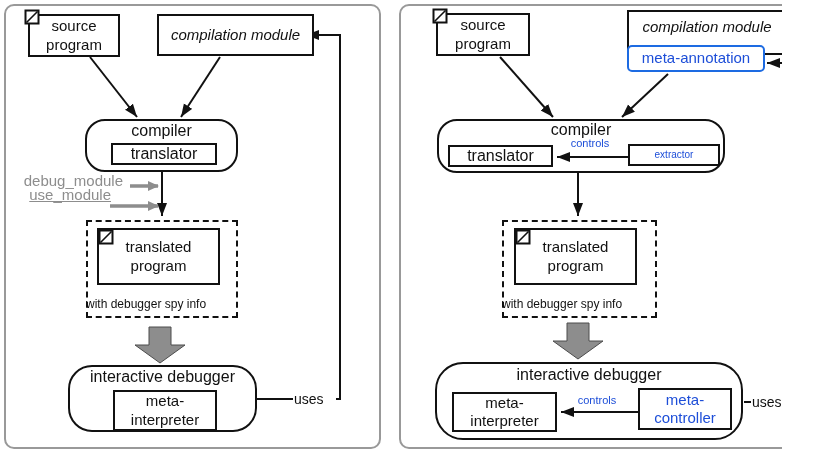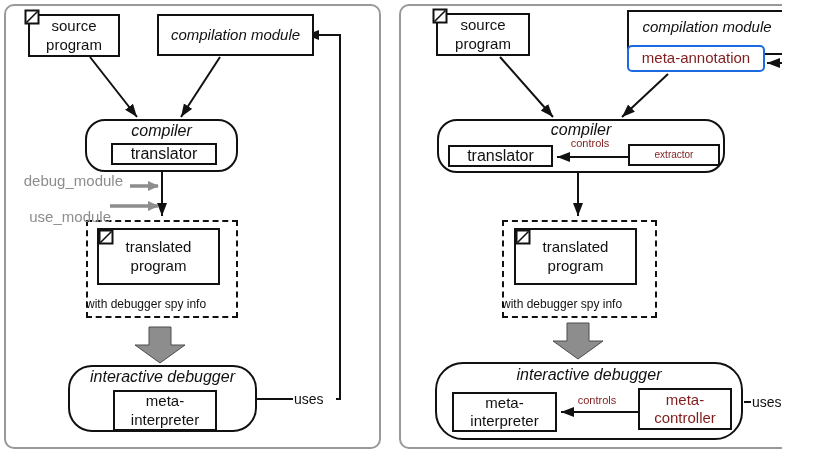--- a/index.html
+++ b/index.html
@@ -20,25 +20,25 @@
     position:absolute;border:2px dashed #111;background:transparent;
     box-sizing:border-box;z-index:1;
   }
   svg.overlay{position:absolute;left:0;top:0;z-index:2;pointer-events:none;}
   .box{
     position:absolute;border:2px solid #111;background:#fff;box-sizing:border-box;
     display:flex;align-items:center;justify-content:center;text-align:center;
     font-size:15px;line-height:1.22;z-index:3;
   }
   .title{
-    position:absolute;text-align:center;font-size:16px;z-index:3;font-style:italic;
+    position:absolute;text-align:center;font-size:16px;z-index:3;
   }
   .pre{white-space:pre-line;}
   .italic{font-style:italic;margin-left:11px;}
-  .blue{color:#7f1d1d;}
+  .blue{color:#1d4ed8;}
   .blueborder{border-color:#1d6be2;border-radius:5px;z-index:4;}
   .graytext{position:absolute;color:#8d8d8d;font-size:15px;text-align:right;z-index:3;}
   .caption{position:absolute;font-size:12px;text-align:left;z-index:3;}
   .uses{position:absolute;font-size:14px;text-align:left;z-index:3;}
   .ctrl{position:absolute;font-size:11px;text-align:center;z-index:3;}
   .docicon{position:absolute;z-index:4;}
 </style>
 </head>
 <body>
 
@@ -90,21 +90,21 @@
     <rect x="1.5" y="1.5" width="13" height="13" fill="#fff" stroke="#111" stroke-width="2"></rect>
     <line x1="13.5" y1="2.5" x2="2.5" y2="13.5" stroke="#111" stroke-width="1.6"></line>
   </svg>
 
   <div class="box italic" style="left:146px;top:14px;width:157px;height:42px;">compilation module</div>
 
   <div class="title" style="left:85px;top:122px;width:153px;">compiler</div>
   <div class="box" style="left:111px;top:143px;width:106px;height:22px;font-size:16px;">translator</div>
 
   <div class="graytext" style="left:8px;top:172px;width:115px;">debug_module</div>
-  <div class="graytext" style="left:8px;top:208px;width:103px;">use_module</div>
+  <div class="graytext" style="left:8px;top:186px;width:103px;text-decoration:underline;">use_module</div>
 
   <div class="box pre" style="left:97px;top:228px;width:123px;height:57px;">translated
 program</div>
   <svg class="docicon" style="left:98px;top:229px;" width="16" height="16" viewBox="0 0 16 16">
     <rect x="1.5" y="1.5" width="13" height="13" fill="#fff" stroke="#111" stroke-width="2"></rect>
     <line x1="13.5" y1="2.5" x2="2.5" y2="13.5" stroke="#111" stroke-width="1.6"></line>
   </svg>
   <div class="caption" style="left:86px;top:297px;width:152px;">with debugger spy info</div>
 
   <div class="title" style="left:68px;top:368px;width:189px;">interactive debugger</div>

